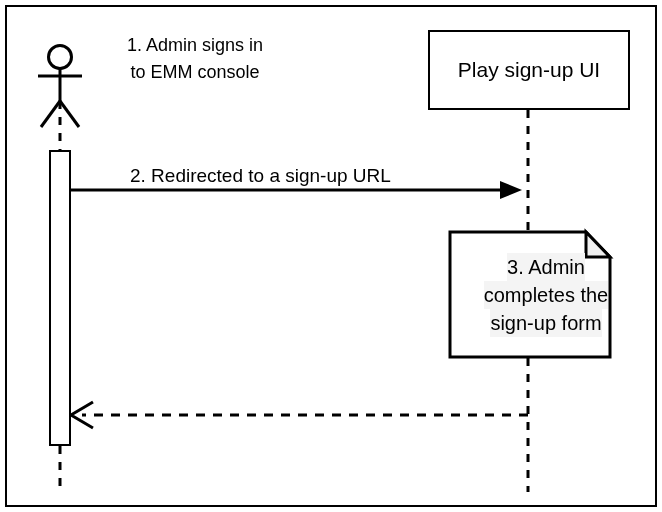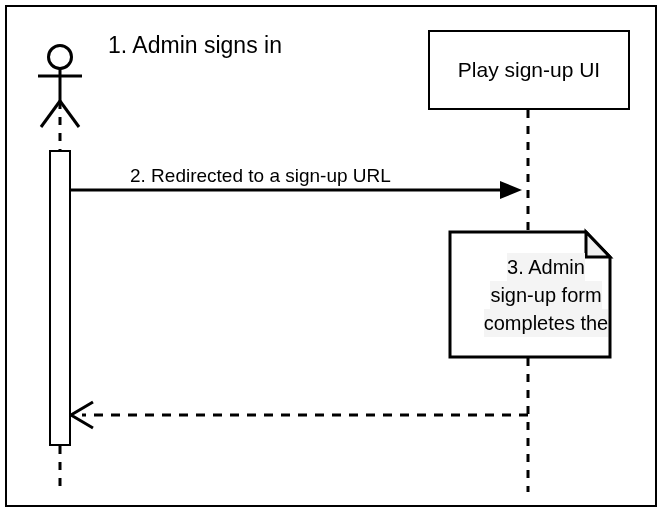--- a/index.html
+++ b/index.html
@@ -39,21 +39,21 @@
   
   .lbl {
     position: absolute;
     color: #000000;
     white-space: nowrap;
     line-height: 27px;
   }
   #step1-label {
     left: 100px;
     top: 32px;
-    font-size: 23px;
+    font-size: 18px;
     text-align: center;
     width: 190px;
     white-space: normal;
   }
   #step2-label {
     left: 130px;
     top: 162px;
     font-size: 19px;
   }
   #step4-label {
@@ -158,24 +158,25 @@
     </g>
   </svg>
 
   <div id="activation-bar"></div>
 
   <div id="play-box"></div>
   <div id="play-box-label">Play sign-up UI</div>
 
   <div id="step1-label" class="lbl">
     <div>1. Admin signs in</div>
+    <div>to EMM console</div>
   </div>
 
   <div id="step2-label" class="lbl">2. Redirected to a sign-up URL</div>
 
   <div id="note-text">
     <span>3. Admin</span>
+    <span>completes the</span>
     <span>sign-up form</span>
-    <span>completes the</span>
   </div>
 
 
 </div>
 
 </body></html>

